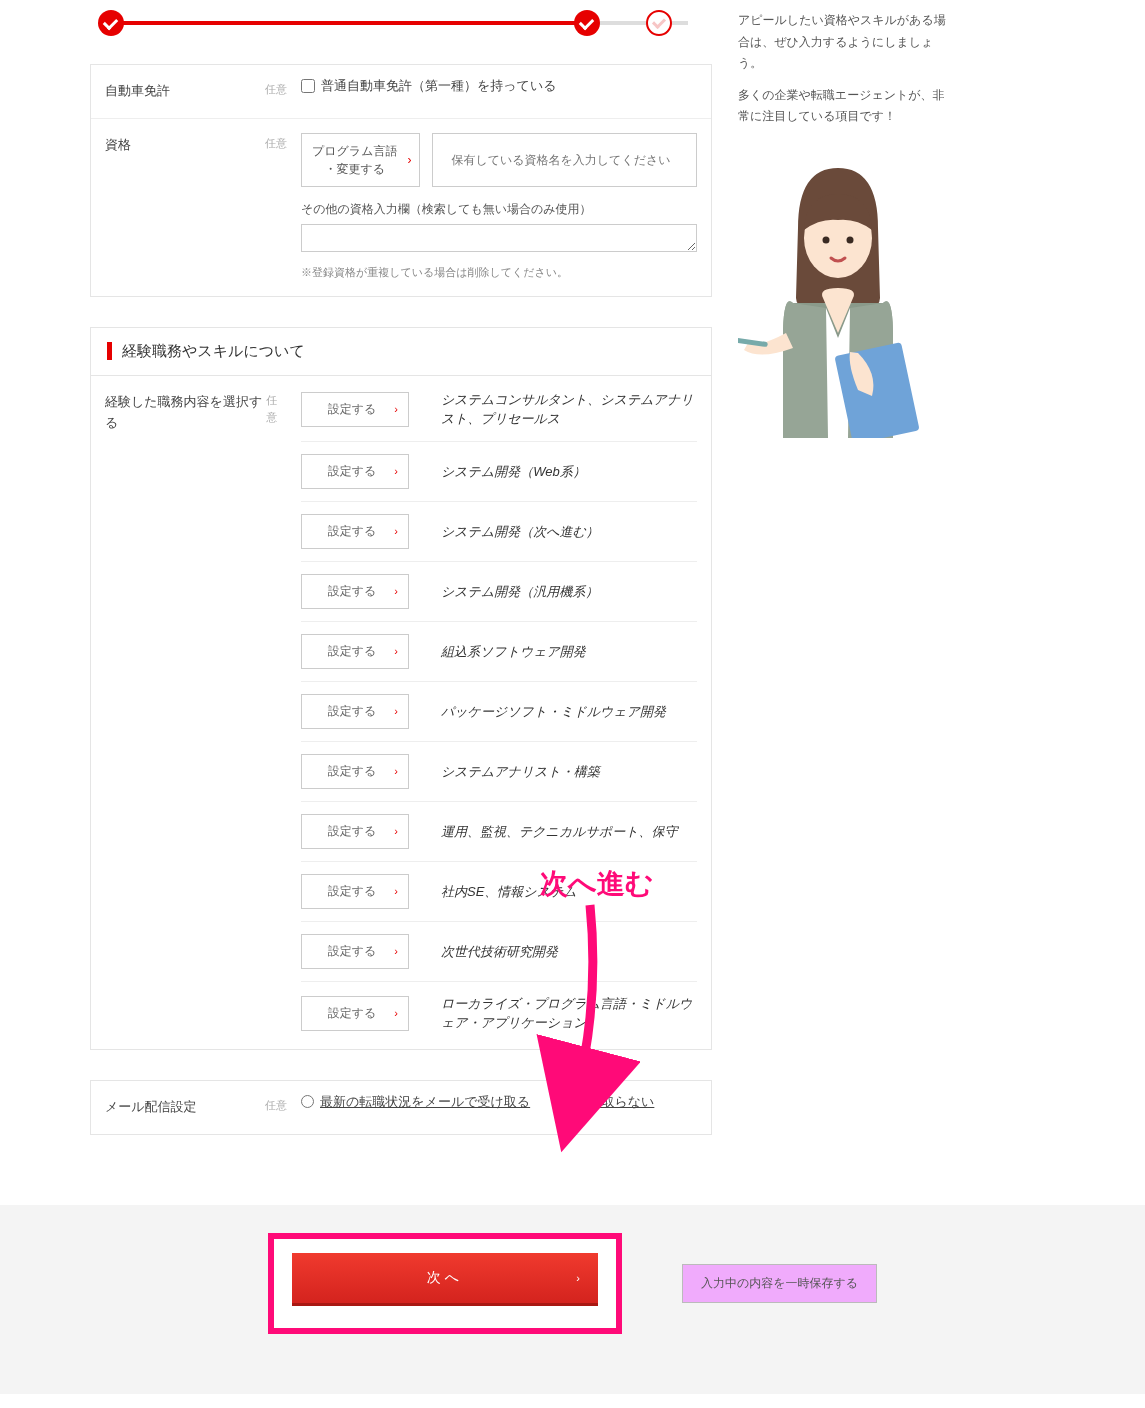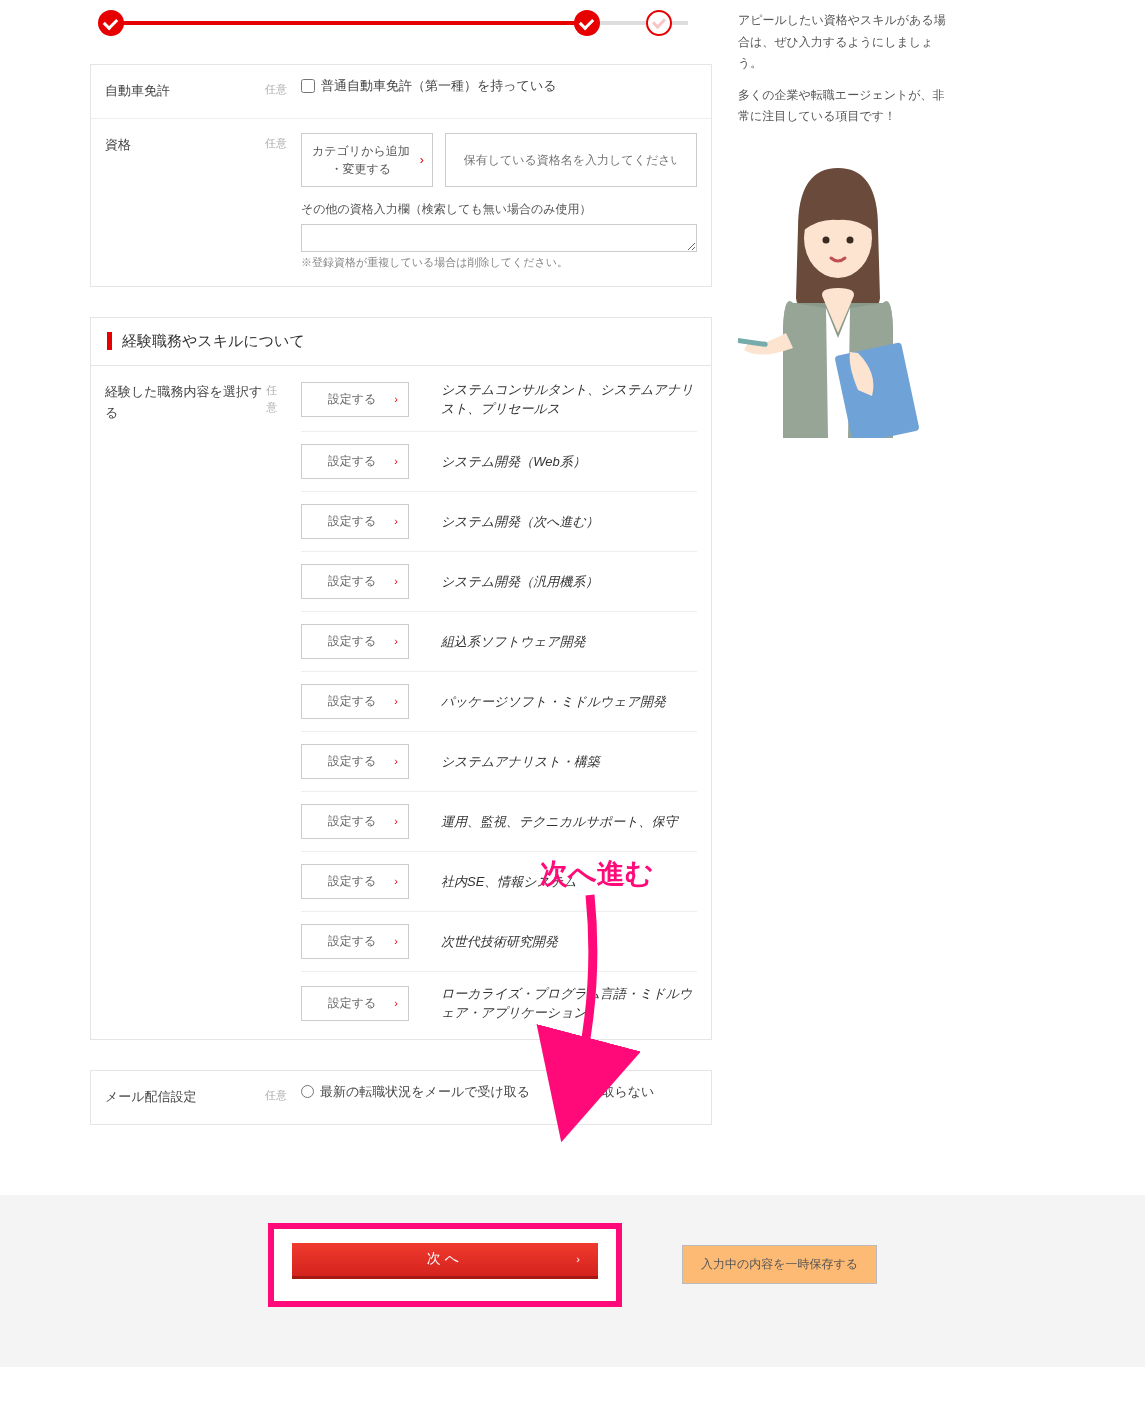--- a/index.html
+++ b/index.html
@@ -35,41 +35,41 @@
 
   .chk { display:flex; align-items:center; gap:6px; }
   .chk input { width:14px; height:14px; }
 
   .inline { display:flex; gap:12px; align-items:stretch; }
   .btn-cat { border:1px solid #ccc; background:#fff; font-size:12px; color:#555; padding:8px 22px 8px 10px; position:relative; cursor:pointer; line-height:1.5; text-align:center; }
   .btn-cat .chev { position:absolute; right:8px; top:50%; transform:translateY(-50%); color:#e60000; font-size:12px; }
   .txt { border:1px solid #ccc; padding:8px 18px; font-size:12px; color:#888; flex:1; }
   .subhead { font-size:12px; color:#555; margin:14px 0 6px; }
   .textarea { border:1px solid #ccc; width:100%; height:28px; resize:vertical; }
-  .note { font-size:11px; color:#888; }
+  .note { font-size:11px; color:#888; margin-top:10px; }
 
   .skill-list .skill-row { display:flex; align-items:center; gap:32px; border-bottom:1px solid #eee; padding:12px 0; }
   .skill-list .skill-row:first-child{ padding-top:2px;}
   .skill-list .skill-row:last-child { border-bottom:none; padding-bottom:0;}
   .btn-set { border:1px solid #ccc; background:#fff; font-size:12px; color:#666; padding:8px 28px 8px 22px; position:relative; cursor:pointer; width:108px; text-align:center; }
   .btn-set .chev { position:absolute; right:10px; top:50%; transform:translateY(-50%); color:#e60000; font-size:11px; }
   .skill-name { font-size:13px; color:#333; flex:1; line-height:1.5;font-style:italic; }
 
-  .radio-group { display:flex; gap:26px; align-items:center; }
+  .radio-group { display:flex; gap:26px; align-items:center;text-decoration:underline; }
   .radio-group label { display:flex; align-items:center; gap:6px; font-size:13px; }
 
   .annot { position:relative; height:70px; margin-top:-40px; pointer-events:none; }
   .annot-text { position:absolute; left:450px; top:-260px; color:#ff0a78; font-size:28px; font-weight:bold; }
   .arrow-svg { position:absolute; left:430px; top:-230px; }
 
   .footer { background:#f4f4f4; padding:28px 0 60px; margin-top:10px; display:flex; justify-content:center; gap:60px; align-items:center; }
   .next-wrap { border:6px solid #ff0a78; padding:14px 18px 22px; background:#fff; position:relative; }
-  .next-btn { background:linear-gradient(#f03a2e,#d4231e); color:#fff; border:none; width:306px; height:36px; font-size:14px; letter-spacing:4px; position:relative; cursor:pointer; border-bottom: 3px solid #a81812;}
+  .next-btn { background:linear-gradient(#f03a2e,#d4231e); color:#fff; border:none; width:306px; height:53px; font-size:14px; letter-spacing:4px; position:relative; cursor:pointer; border-bottom: 3px solid #a81812;}
   .next-btn .chev { position:absolute; right:14px; top:50%; transform:translateY(-50%); font-size:11px; }
-  .save-btn { border:1px solid #bbb; background:#fdba74; color:#555; font-size:12px; padding:10px 18px; cursor:pointer; }
+  .save-btn { border:1px solid #bbb; background:#f0abfc; color:#555; font-size:12px; padding:10px 18px; cursor:pointer; }
 
   .woman { width:200px; height:300px; margin-top:8px; position:relative; }
   .woman svg { width:100%; height:100%; }
 </style>
 </head>
 <body>
 
 <div class="page">
   <div class="main">
 
@@ -95,21 +95,21 @@
         </div>
       </div>
       <div class="row">
         <div class="row-label">
           <span>資格</span>
           <span class="tag">任意</span>
         </div>
         <div class="row-body tall">
           <div class="inline">
             <button class="btn-cat">
-              <span style="white-space:pre-line">カテゴリから追加
+              <span style="white-space:pre-line">プログラム言語
 ・変更する</span>
               <span class="chev">›</span>
             </button>
             <input class="txt" type="text" placeholder="保有している資格名を入力してください" style="">
           </div>
           <div class="subhead">その他の資格入力欄（検索しても無い場合のみ使用）</div>
           <textarea class="textarea" style=""></textarea>
           <div class="note">※登録資格が重複している場合は削除してください。</div>
         </div>
       </div>

